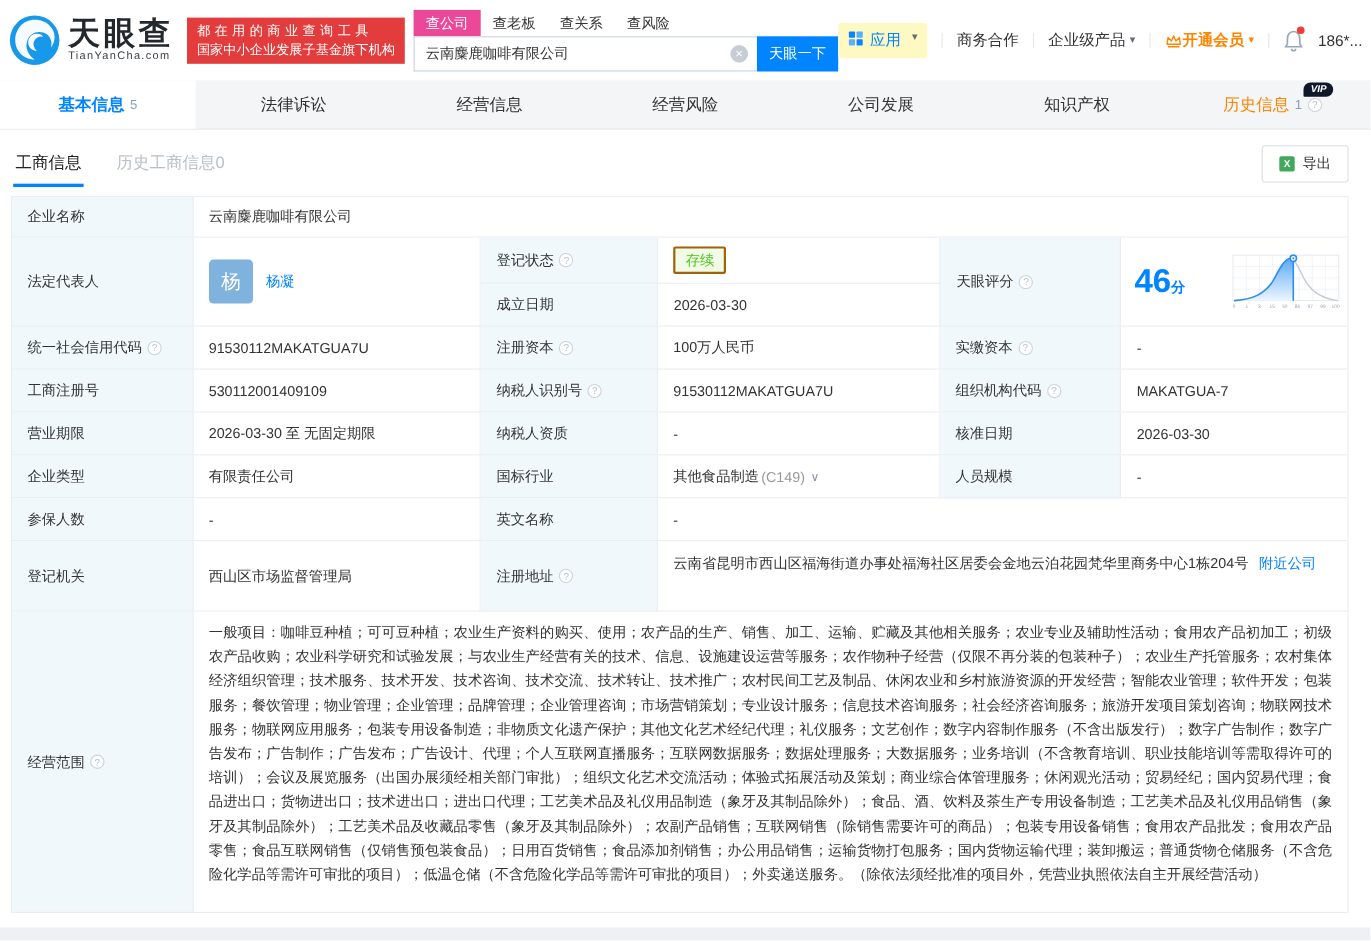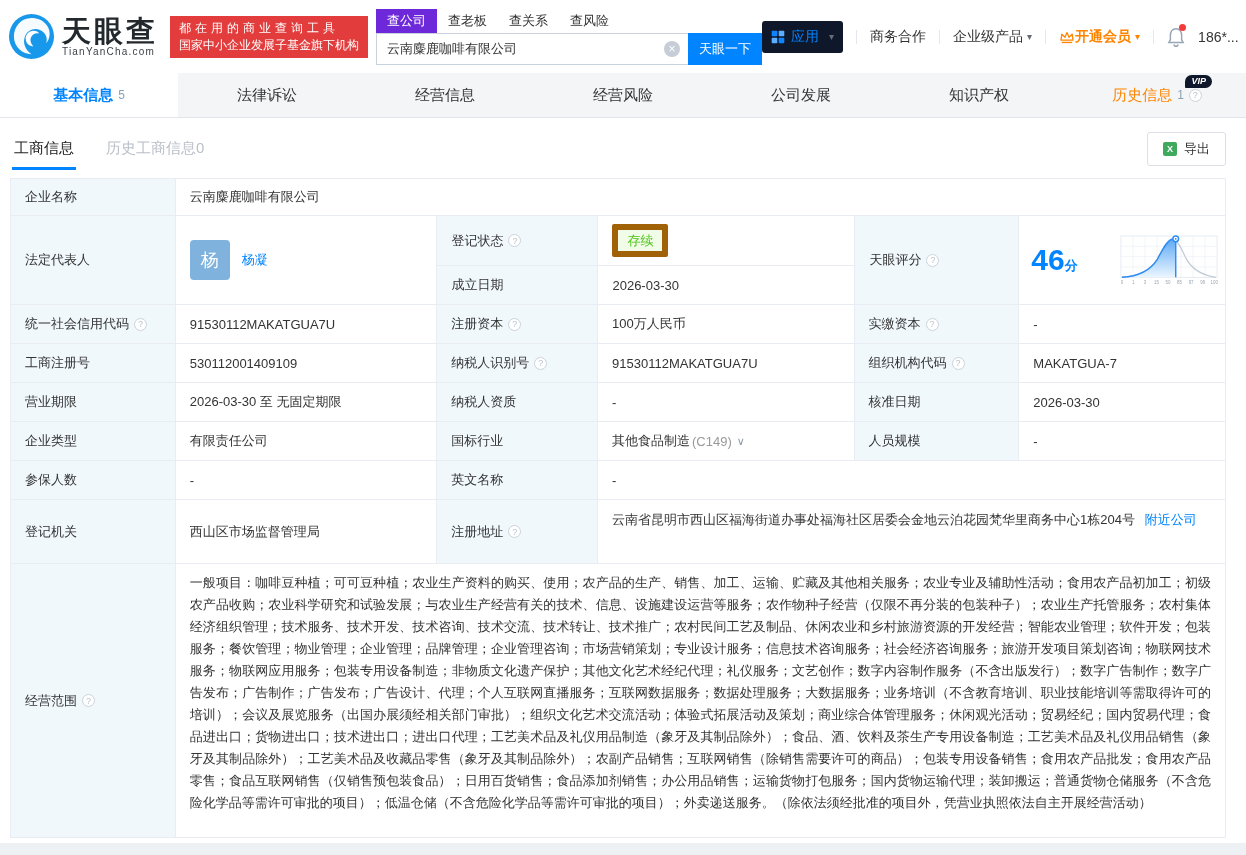--- a/index.html
+++ b/index.html
@@ -9,30 +9,30 @@
   
   .header{height:73px;display:flex;align-items:center;padding:0 12px 0 8px;background:#fff}
   .logo{display:flex;align-items:center;gap:7px;flex:none}
   .logo-cn{font-size:29px;font-weight:bold;color:#23282d;letter-spacing:3px;line-height:30px}
   .logo-en{font-size:10px;color:#3c4349;letter-spacing:1.2px}
   .slogan{background:#e23c3c;color:#fff;font-size:12px;padding:4px 9px;margin-left:12px;line-height:17px;flex:none}
   .slogan .l1{letter-spacing:4px}
   .search{margin-left:8px;flex:none}
   .search-tabs{display:flex;font-size:13px}
   .search-tab{padding:3px 11px;color:#333;cursor:pointer}
-  .search-tab.active{background:#6d28d9;color:#fff}
+  .search-tab.active{background:#ec4899;color:#fff}
   .search-row{display:flex;align-items:center}
   .input-wrap{position:relative}
   .search-input{width:312px;height:32px;border:1px solid #c9d3de;border-right:none;padding:0 30px 0 10px;font-size:13px;color:#333;outline:none}
   .clear-icon{position:absolute;right:8px;top:8px;width:16px;height:16px;border-radius:50%;background:#c6cdd6;color:#fff;
               display:flex;align-items:center;justify-content:center;font-size:12px;cursor:pointer}
   .clear-icon::before{content:"×"}
   .search-btn{width:74px;height:32px;background:#0084ff;color:#fff;border:none;font-size:13px;cursor:pointer}
   .hnav{margin-left:auto;display:flex;align-items:center;gap:13px;font-size:14px;color:#333;white-space:nowrap}
-  .apps-pill{display:flex;align-items:center;gap:6px;background:#0f172a;color:#0084ff;padding:7px 9px;border-radius:3px;cursor:pointer}
+  .apps-pill{display:flex;align-items:flex-start;gap:6px;background:#fef9c3;color:#0084ff;padding:7px 9px;border-radius:3px;cursor:pointer}
   .hdivider{width:1px;height:14px;background:#e4e7eb}
   .hitem{cursor:pointer;display:flex;align-items:center}
   .caret{font-size:10px;color:#656c75;margin-left:4px}
   .caret::before{content:"▾"}
   .caret.orange{color:#ff8500}
   .vip-link{color:#ff8500;display:flex;align-items:center;gap:0;font-weight:bold;cursor:pointer}
   .bell-wrap{position:relative;cursor:pointer;display:flex}
   .red-dot{position:absolute;width:7px;height:7px;border-radius:50%;background:#f23c3c;top:-2px;right:-1px}
 
   
@@ -67,21 +67,21 @@
   .cell.label{background:#f0f8fc;color:#333}
   .c-l1{width:165px}.c-v1{width:262px}.c-l2{width:161px}.c-v2{width:257px}.c-l3{width:165px}.c-v3{width:206px}
   .c-rest{width:1051px}.c-v2rest{width:628px}
   .h37{min-height:37px}.h39{min-height:39px}.h78{min-height:78px}.h64{min-height:64px}
   .mid{width:418px;display:flex;flex-direction:column}
   .mrow{display:flex;flex:1}
   .mrow .cell{flex:none;min-height:39px}
   .avatar{width:40px;height:40px;background:#7fb3dd;border-radius:4px;color:#fff;font-size:18px;
           display:flex;align-items:center;justify-content:center;margin-right:12px;flex:none}
   .link{color:#0084ff;cursor:pointer;text-decoration:none}
-  .status-badge{color:#52c41a;background:#f0fbe8;border:6px solid #a16207;border-radius:2px;padding:1px 9px;line-height:19px}
+  .status-badge{color:#52c41a;background:#f0fbe8;border:2px solid #a16207;border-radius:2px;padding:1px 9px;line-height:19px}
   .score-cell{justify-content:space-between;padding:4px 6px 4px 12px}
   .score-num{color:#0084ff;font-weight:bold;font-size:30px;line-height:30px}
   .score-unit{color:#0084ff;font-size:13px;font-weight:bold}
   .ind-code{color:#999;margin-left:2px}
   .ind-caret{color:#8a97a8;font-size:11px;margin-left:5px}
   .ind-caret::before{content:"∨"}
   .blk{display:block;line-height:22px;padding:9px 14px}
   .scope-text{display:block;line-height:22px;text-align:justify;padding:8px 14px;color:#333}
   .dash{color:#333}
 

